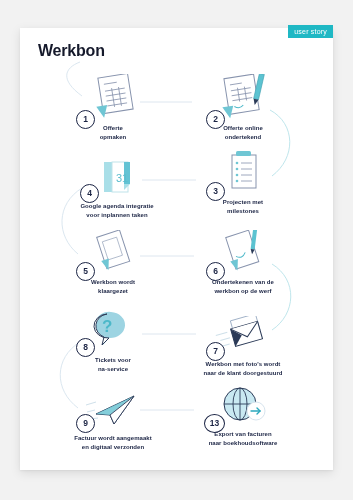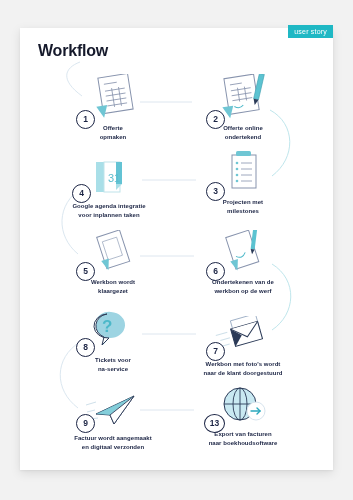--- a/index.html
+++ b/index.html
@@ -97,21 +97,21 @@
     letter-spacing: .05px;
     white-space: pre-line;
   }
 </style>
 </head>
 <body>
 
 <div id="card">
 
   <div id="badge">user story</div>
-  <div id="title">Workflow</div>
+  <div id="title">Werkbon</div>
 
   <svg id="wires" viewBox="0 0 313 442" xmlns="http://www.w3.org/2000/svg">
     <g fill="none" stroke="#cfe7ef" stroke-width="1">
 
       <line x1="120" y1="74" x2="172" y2="74" stroke="#dde6ef"></line>
 
       <path d="M250 82 C 276 96, 276 130, 252 148" stroke="#bfe6ec"></path>
 
       <line x1="122" y1="152" x2="176" y2="152" stroke="#dde6ef"></line>
 
@@ -174,21 +174,21 @@
             <path d="M43 28 L48 28 L45.5 34 Z" fill="#2b3a57"></path>
           </g>
         </g>
       </svg>
     </div>
     <div class="num" style="left:28px; top:34px;">2</div>
     <div class="caption">Offerte online
 ondertekend</div>
   </div>
 
-  <div class="step" style="left:24px; top:126px;">
+  <div class="step" style="left:32px; top:126px;">
     <div class="art">
       <svg width="46" height="40" viewBox="0 0 46 40">
         <rect x="10" y="4" width="8" height="30" fill="#a9dfe8"></rect>
         <rect x="18" y="4" width="16" height="30" fill="#ffffff" stroke="#bfe3ea" stroke-width="1"></rect>
         <rect x="30" y="4" width="6" height="22" fill="#63c3d4"></rect>
         <path d="M30 26 L36 26 L30 32 Z" fill="#a9dfe8"></path>
         <text x="22" y="24" font-family="'Liberation Sans', sans-serif" font-size="11" fill="#5bbccd">31</text>
       </svg>
     </div>
     <div class="num" style="left:28px; top:30px;">4</div>

